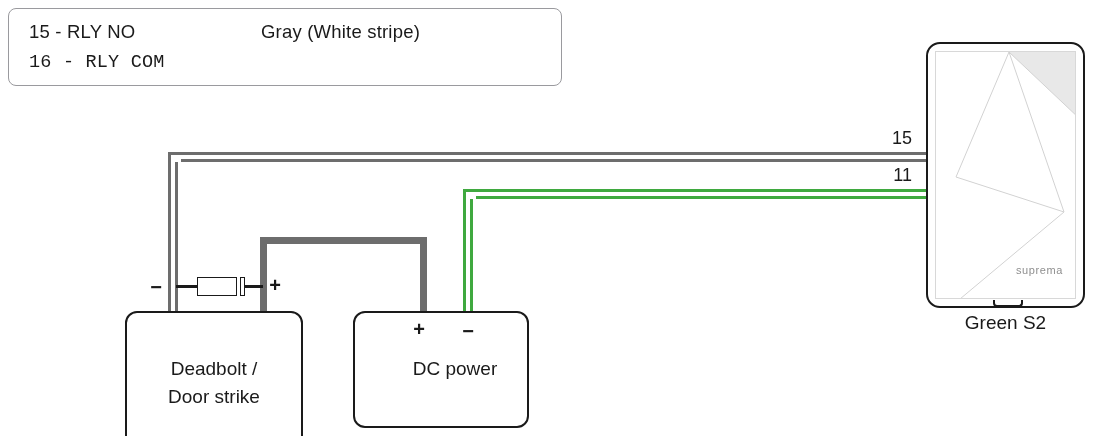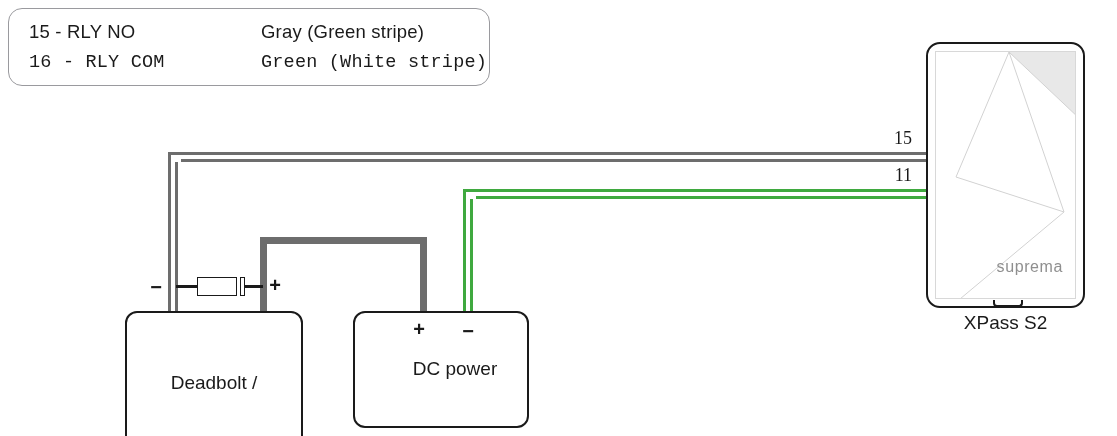--- a/index.html
+++ b/index.html
@@ -18,24 +18,24 @@
     height: 436px;
     background: #ffffff;
     overflow: hidden;
   }
 
   
   #legend {
     position: absolute;
     left: 8px;
     top: 8px;
-    width: 482px;
+    width: 554px;
     height: 78px;
     border: 1.4px solid #9a9a9e;
-    border-radius: 14px;
+    border-radius: 8px;
     background: #ffffff;
     box-sizing: border-box;
   }
   .legend-row {
     position: absolute;
     left: 0;
     width: 100%;
     height: 30px;
     display: flex;
     align-items: center;
@@ -126,21 +126,20 @@
     background: #1a1a1a;
   }
 
   
   .wire-label {
     position: absolute;
     font-size: 18px;
     color: #1a1a1a;
     text-align: right;
     white-space: nowrap;
-    font-family: Liberation Serif, serif;
   }
 
   
   #diode-body {
     position: absolute;
     left: 197px;
     top: 277px;
     width: 48px;
     height: 19px;
     background: #ffffff;
@@ -222,21 +221,21 @@
     border-left: 2.2px solid #1a1a1a;
     border-right: 2.2px solid #1a1a1a;
     border-bottom: 2.2px solid #1a1a1a;
     border-radius: 0 0 4px 4px;
     box-sizing: border-box;
   }
   #suprema-logo {
     position: absolute;
     right: 12px;
     bottom: 22px;
-    font-size: 16px;
+    font-size: 11px;
     letter-spacing: 0.6px;
     color: #8f8f8f;
     white-space: nowrap;
   }
   #reader-caption {
     position: absolute;
     left: 926px;
     top: 312px;
     width: 159px;
     text-align: center;
@@ -246,25 +245,24 @@
   }
 </style>
 </head>
 <body>
 
 <div id="canvas">
 
   <div id="legend">
     <div class="legend-row r0">
       <span class="legend-pin">15 -  RLY NO</span>
-      <span class="legend-color">Gray (Green  stripe)</span>
+      <span class="legend-color">Gray (White  stripe)</span>
     </div>
     <div class="legend-row r1">
       <span class="legend-pin">16 -  RLY COM</span>
-      <span class="legend-color">Green (White  stripe)</span>
     </div>
   </div>
 
   <div class="wire cable-h gray-wire" style="left:178px; top:152px; width:749px;"></div>
 
   <div class="wire cable-corner-tl gray-wire" style="left:168px; top:152px;">
     <span class="inner"></span>
   </div>
 
   <div class="wire cable-v gray-wire" style="left:168px; top:162px; height:150px;"></div>
@@ -287,20 +285,21 @@
   <div class="lead-h" style="left:176px; top:285px; width:24px;"></div>
   <div class="lead-h" style="left:241px; top:285px; width:22px;"></div>
   <div id="diode-body"></div>
   <div id="diode-band"></div>
 
   <div class="sign" style="left:147px; top:277px; width:18px;">−</div>
   <div class="sign" style="left:266px; top:275px; width:18px;">+</div>
 
   <div class="eq-box" style="left:125px; top:311px; width:178px; height:144px;">
     <span class="eq-line">Deadbolt /</span>
+    <span class="eq-line">Door strike</span>
   </div>
 
   <div class="eq-box" style="left:353px; top:311px; width:176px; height:117px;padding-left:28px;">
     <span class="eq-line">DC power</span>
   </div>
   <div class="sign" style="left:410px; top:319px; width:18px;">+</div>
   <div class="sign" style="left:459px; top:321px; width:18px;">−</div>
 
   <div id="reader">
     <div id="reader-panel">
@@ -311,15 +310,15 @@
         <polyline points="73,0 145,68" fill="none" stroke="#d2d2d2" stroke-width="1"></polyline>
         <polyline points="73,0 20,125" fill="none" stroke="#d2d2d2" stroke-width="1"></polyline>
         <polyline points="73,0 128,160" fill="none" stroke="#d2d2d2" stroke-width="1"></polyline>
         <polyline points="20,125 128,160" fill="none" stroke="#d2d2d2" stroke-width="1"></polyline>
         <polyline points="128,160 18,252" fill="none" stroke="#d2d2d2" stroke-width="1"></polyline>
       </svg>
       <span id="suprema-logo">suprema</span>
     </div>
     <div id="reader-notch"></div>
   </div>
-  <div id="reader-caption">XPass S2</div>
+  <div id="reader-caption">Green S2</div>
 
 </div>
 
 </body></html>

